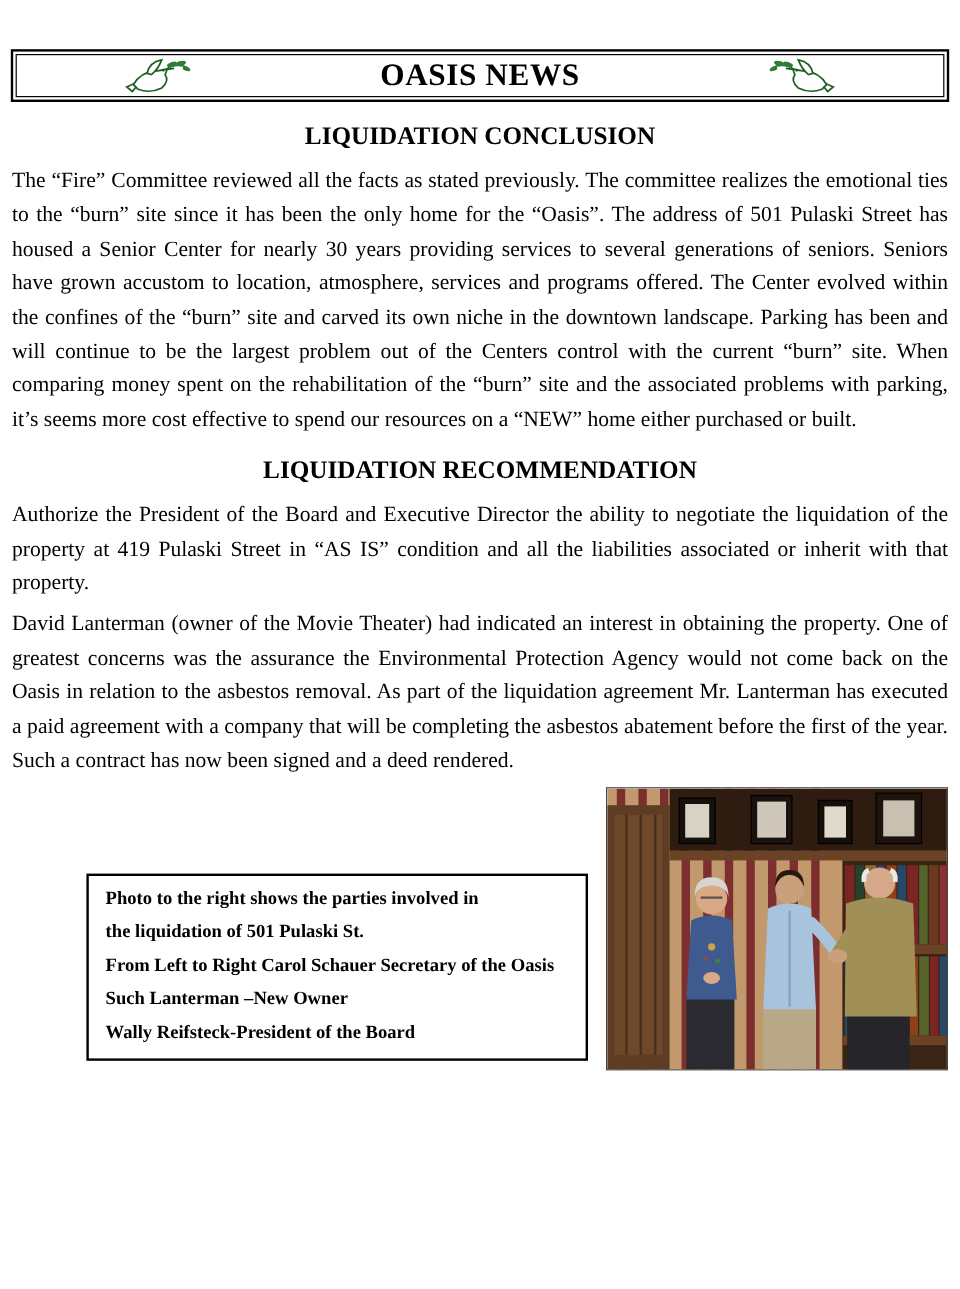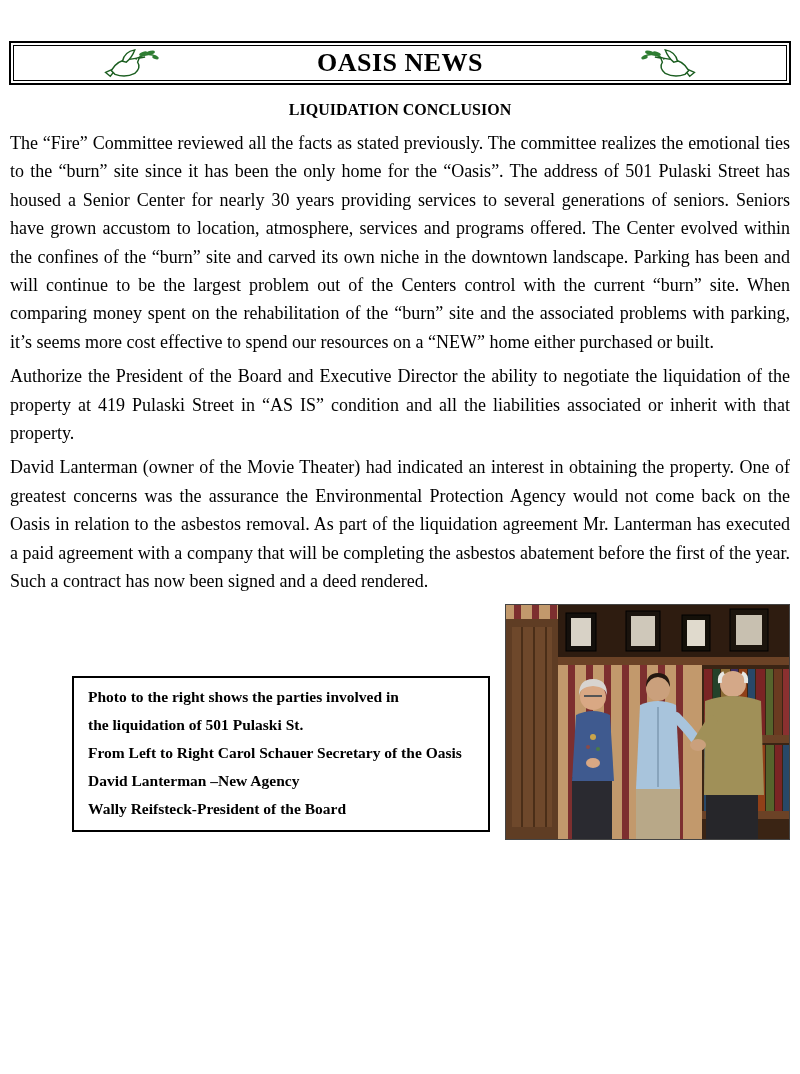--- a/index.html
+++ b/index.html
@@ -41,21 +41,21 @@
     top:2px;
     width:58px; height:32px;
   }
   .dove-left { left:88px; }
   .dove-right { right:88px; transform:scaleX(-1); }
 
   
   .content { padding:0 1px; }
   .section-heading {
     text-align:center;
-    font-size:16px;
+    font-size:21px;
     font-weight:bold;
     margin-top:16px;
     margin-bottom:10px;
   }
   .body-text {
     font-size:18px;
     line-height:28.4px;
     text-align:justify;
     margin-bottom:6px;
   }
@@ -133,30 +133,31 @@
         </svg>
       </span>
     </div>
   </div>
 
   <div class="content">
 
     <h2 class="section-heading">LIQUIDATION CONCLUSION</h2>
     <p class="body-text">The “Fire” Committee reviewed all the facts as stated previously. The committee realizes the emotional ties to the “burn” site since it has been the only home for the “Oasis”. The address of 501 Pulaski Street has housed a Senior Center for nearly 30 years providing services to several generations of seniors. Seniors have grown accustom to location, atmosphere, services and programs offered. The Center evolved within the confines of the “burn” site and carved its own niche in the downtown landscape. Parking has been and will continue to be the largest problem out of the Centers control with the current “burn” site. When comparing money spent on the rehabilitation of the “burn” site and the associated problems with parking, it’s seems more cost effective to spend our resources on a “NEW” home either purchased or built.</p>
 
+    <h2 class="section-heading">LIQUIDATION RECOMMENDATION</h2>
     <p class="body-text">Authorize the President of the Board and Executive Director the ability to negotiate the liquidation of the property at 419 Pulaski Street in “AS IS” condition and all the liabilities associated or inherit with that property.</p>
     <p class="body-text">David Lanterman (owner of the Movie Theater) had indicated an interest in obtaining the property. One of greatest concerns was the assurance the Environmental Protection Agency would not come back on the Oasis in relation to the asbestos removal.  As part of the liquidation agreement Mr. Lanterman has executed a paid agreement with a company that will be completing the asbestos abatement before the first of the year.  Such a contract has now been signed and a deed rendered.</p>
 
     <div class="photo-row">
 
       <div class="caption-box">
         <div class="caption-line">Photo to the right shows the parties involved in</div>
         <div class="caption-line">the liquidation of 501 Pulaski St.</div>
         <div class="caption-line">From Left to Right Carol Schauer Secretary of the Oasis</div>
-        <div class="caption-line">David Lanterman –New Agency</div>
+        <div class="caption-line">Such Lanterman –New Owner</div>
         <div class="caption-line">Wally Reifsteck-President of the Board</div>
       </div>
 
       <div class="photo-frame">
         <svg width="285" height="236" viewBox="0 0 285 236">
 
           <rect x="0" y="0" width="285" height="236" fill="#c2996c"></rect>
           <g>
             <rect x="8" y="0" width="7" height="236" fill="#7d2f2f"></rect>
             <rect x="26" y="0" width="7" height="236" fill="#7d2f2f"></rect>

